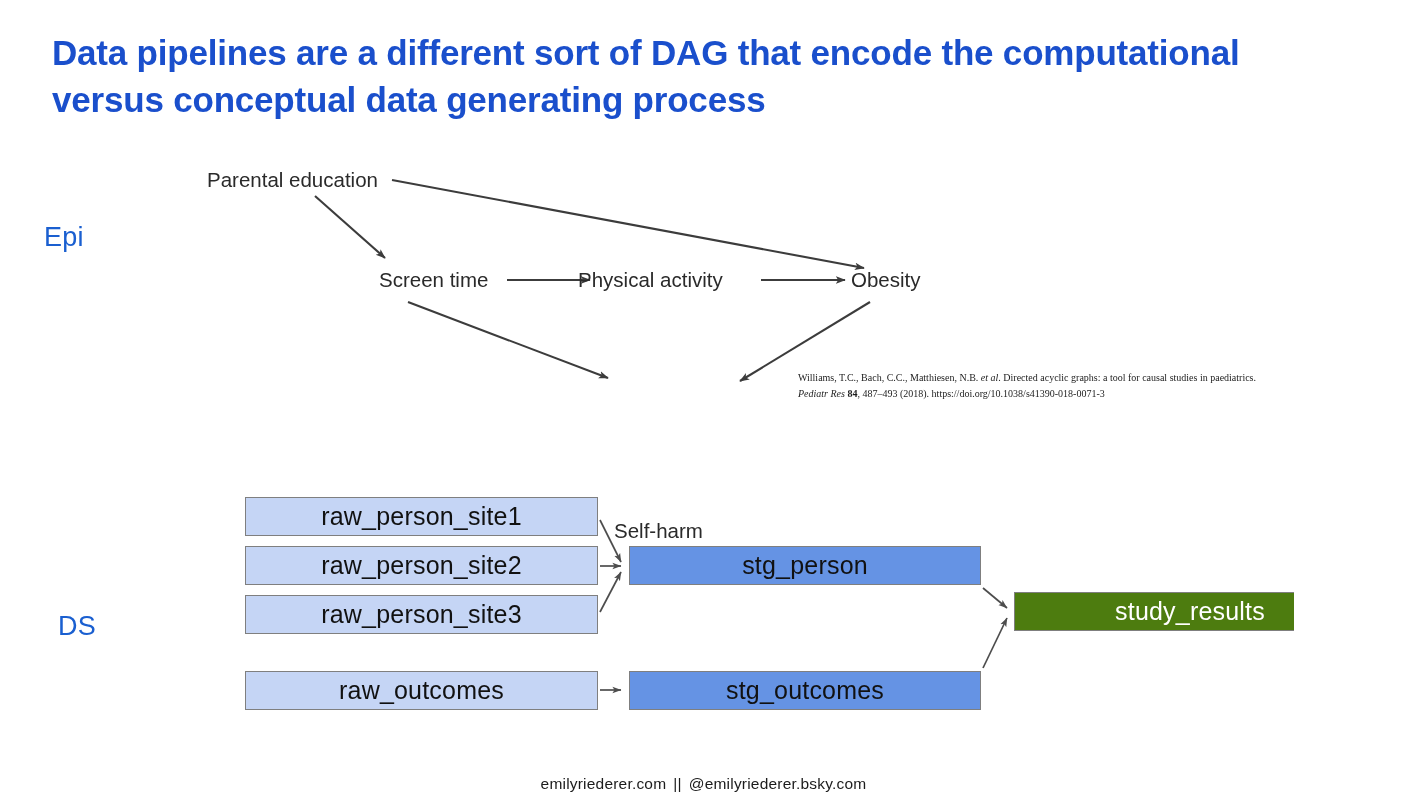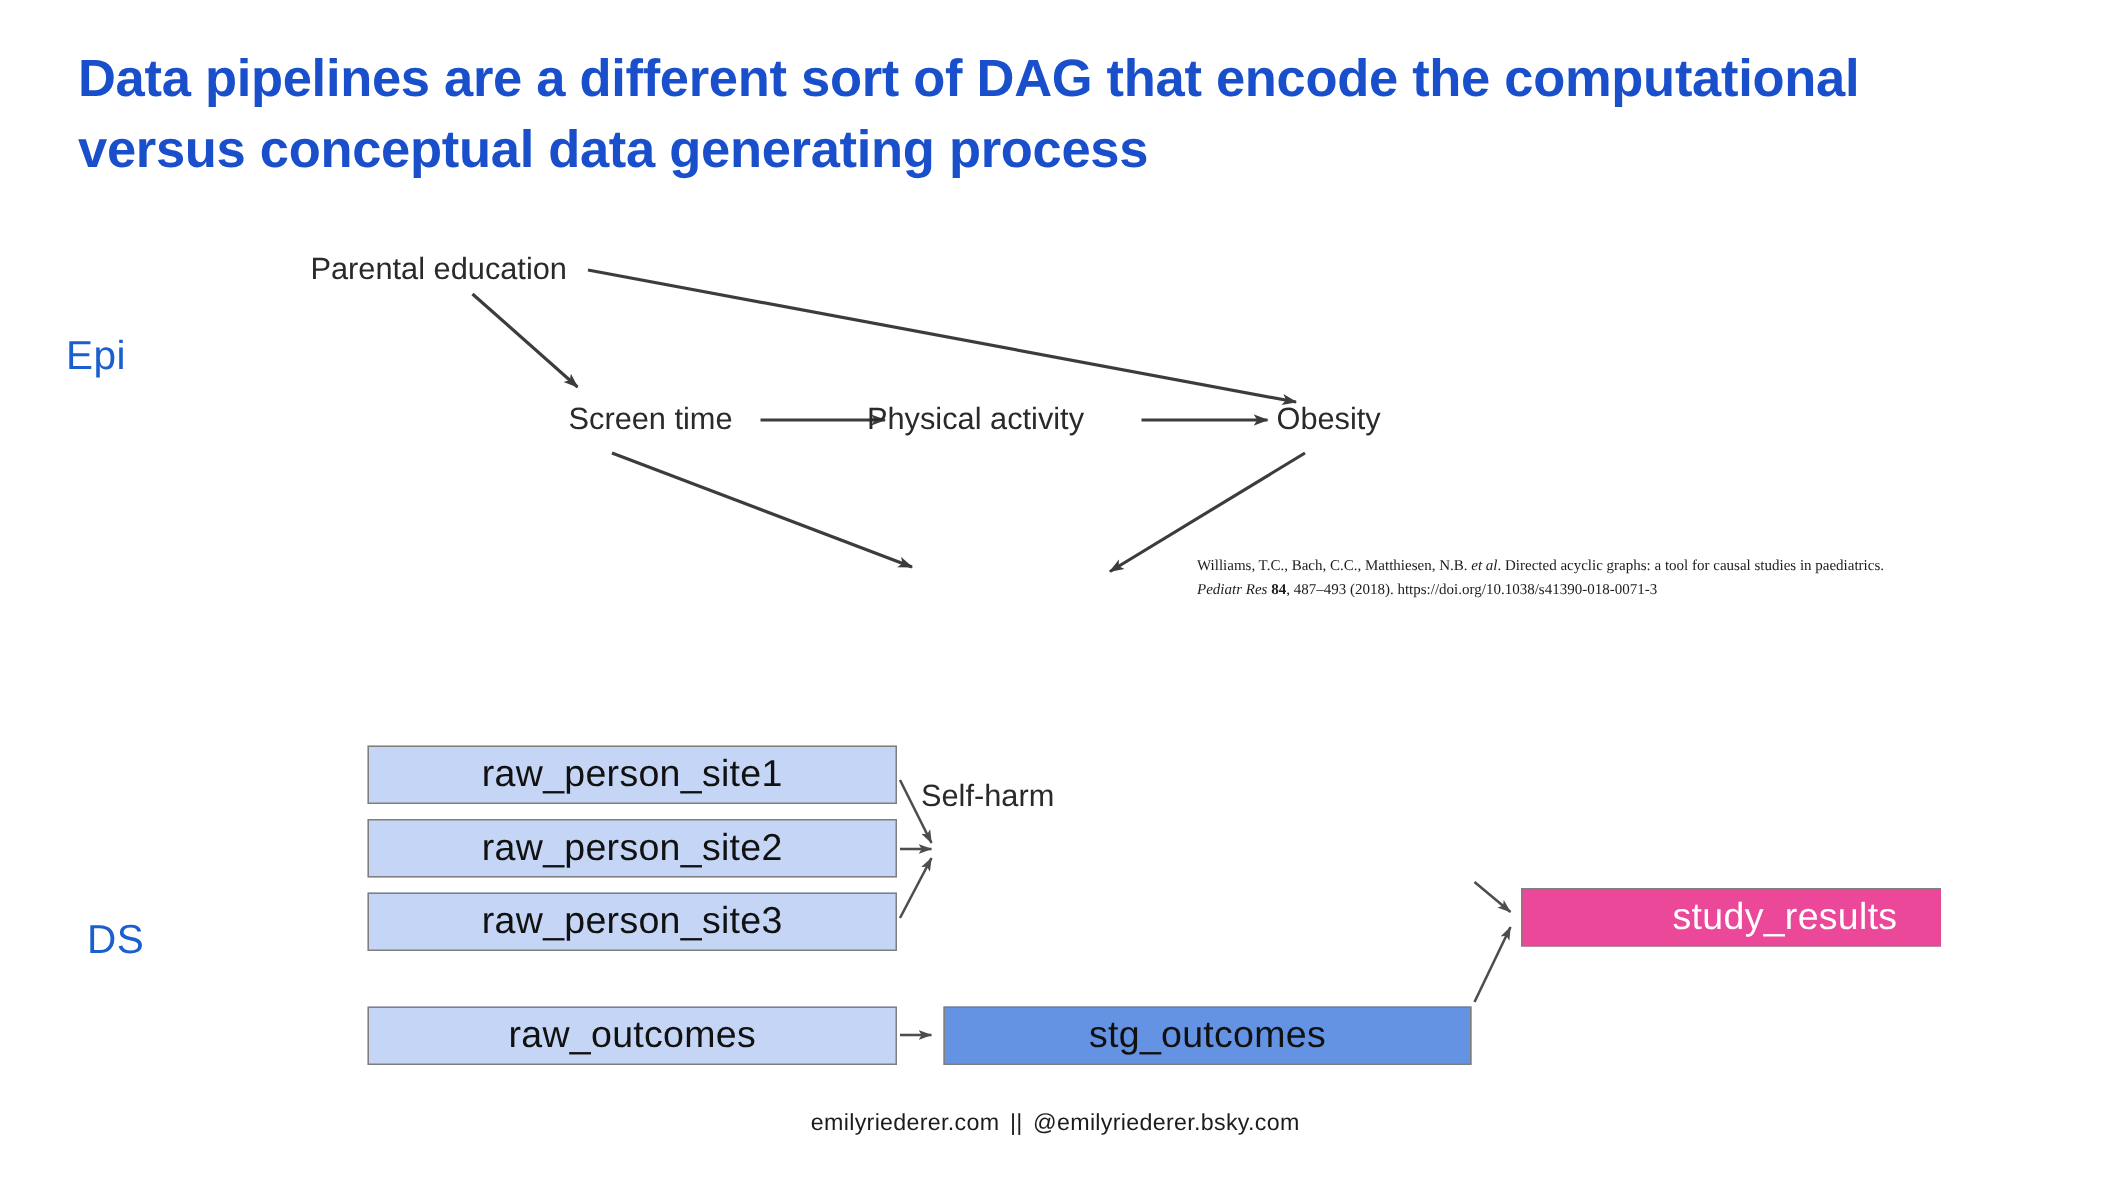--- a/index.html
+++ b/index.html
@@ -109,35 +109,35 @@
     display: flex;
     align-items: center;
     justify-content: center;
     font-size: 25px;
     letter-spacing: 0.2px;
     color: #111111;
     pointer-events: auto;
   }
   .pipe-box.raw  { background: #c5d5f5; }
   .pipe-box.stg  { background: #6593e4; }
-  .pipe-box.final{ background: #ec4899; color: #ffffff; }
+  .pipe-box.final{ background: #4d7c0f; color: #ffffff; }
 
   #box-raw1 { left: 245px; top: 497px; width: 353px; height: 39px; }
   #box-raw2 { left: 245px; top: 546px; width: 353px; height: 39px; }
   #box-raw3 { left: 245px; top: 595px; width: 353px; height: 39px; }
   #box-raw-outcomes { left: 245px; top: 671px; width: 353px; height: 39px; }
   #box-stg-person   { left: 629px; top: 546px; width: 352px; height: 39px; }
   #box-stg-outcomes { left: 629px; top: 671px; width: 352px; height: 39px; }
   #box-study-results{ left: 1014px; top: 592px; width: 352px; height: 39px; }
 
   
   #footer {
     position: absolute;
     left: 0;
-    top: 740px;
+    top: 775px;
     width: 1407px;
     text-align: center;
     font-size: 15.5px;
     color: #1c1c1c;
     letter-spacing: 0.2px;
   }
   #footer .sep { padding: 0 7px; }
 </style>
 </head>
 <body>
@@ -199,19 +199,20 @@
 
       <path d="M983,588 L1007,608" stroke="#4d4d4d" stroke-width="1.7" fill="none" marker-end="url(#ahead2)"></path>
 
       <path d="M983,668 L1007,618" stroke="#4d4d4d" stroke-width="1.7" fill="none" marker-end="url(#ahead2)"></path>
     </svg>
 
     <div class="pipe-box raw" id="box-raw1">raw_person_site1</div>
     <div class="pipe-box raw" id="box-raw2">raw_person_site2</div>
     <div class="pipe-box raw" id="box-raw3">raw_person_site3</div>
     <div class="pipe-box raw" id="box-raw-outcomes">raw_outcomes</div>
+    <div class="pipe-box stg" id="box-stg-person">stg_person</div>
     <div class="pipe-box stg" id="box-stg-outcomes">stg_outcomes</div>
     <div class="pipe-box final" id="box-study-results">study_results</div>
   </div>
 
   <div id="footer"><span>emilyriederer.com</span><span class="sep">||</span><span>@emilyriederer.bsky.com</span></div>
 
 </div>
 
 </body></html>

